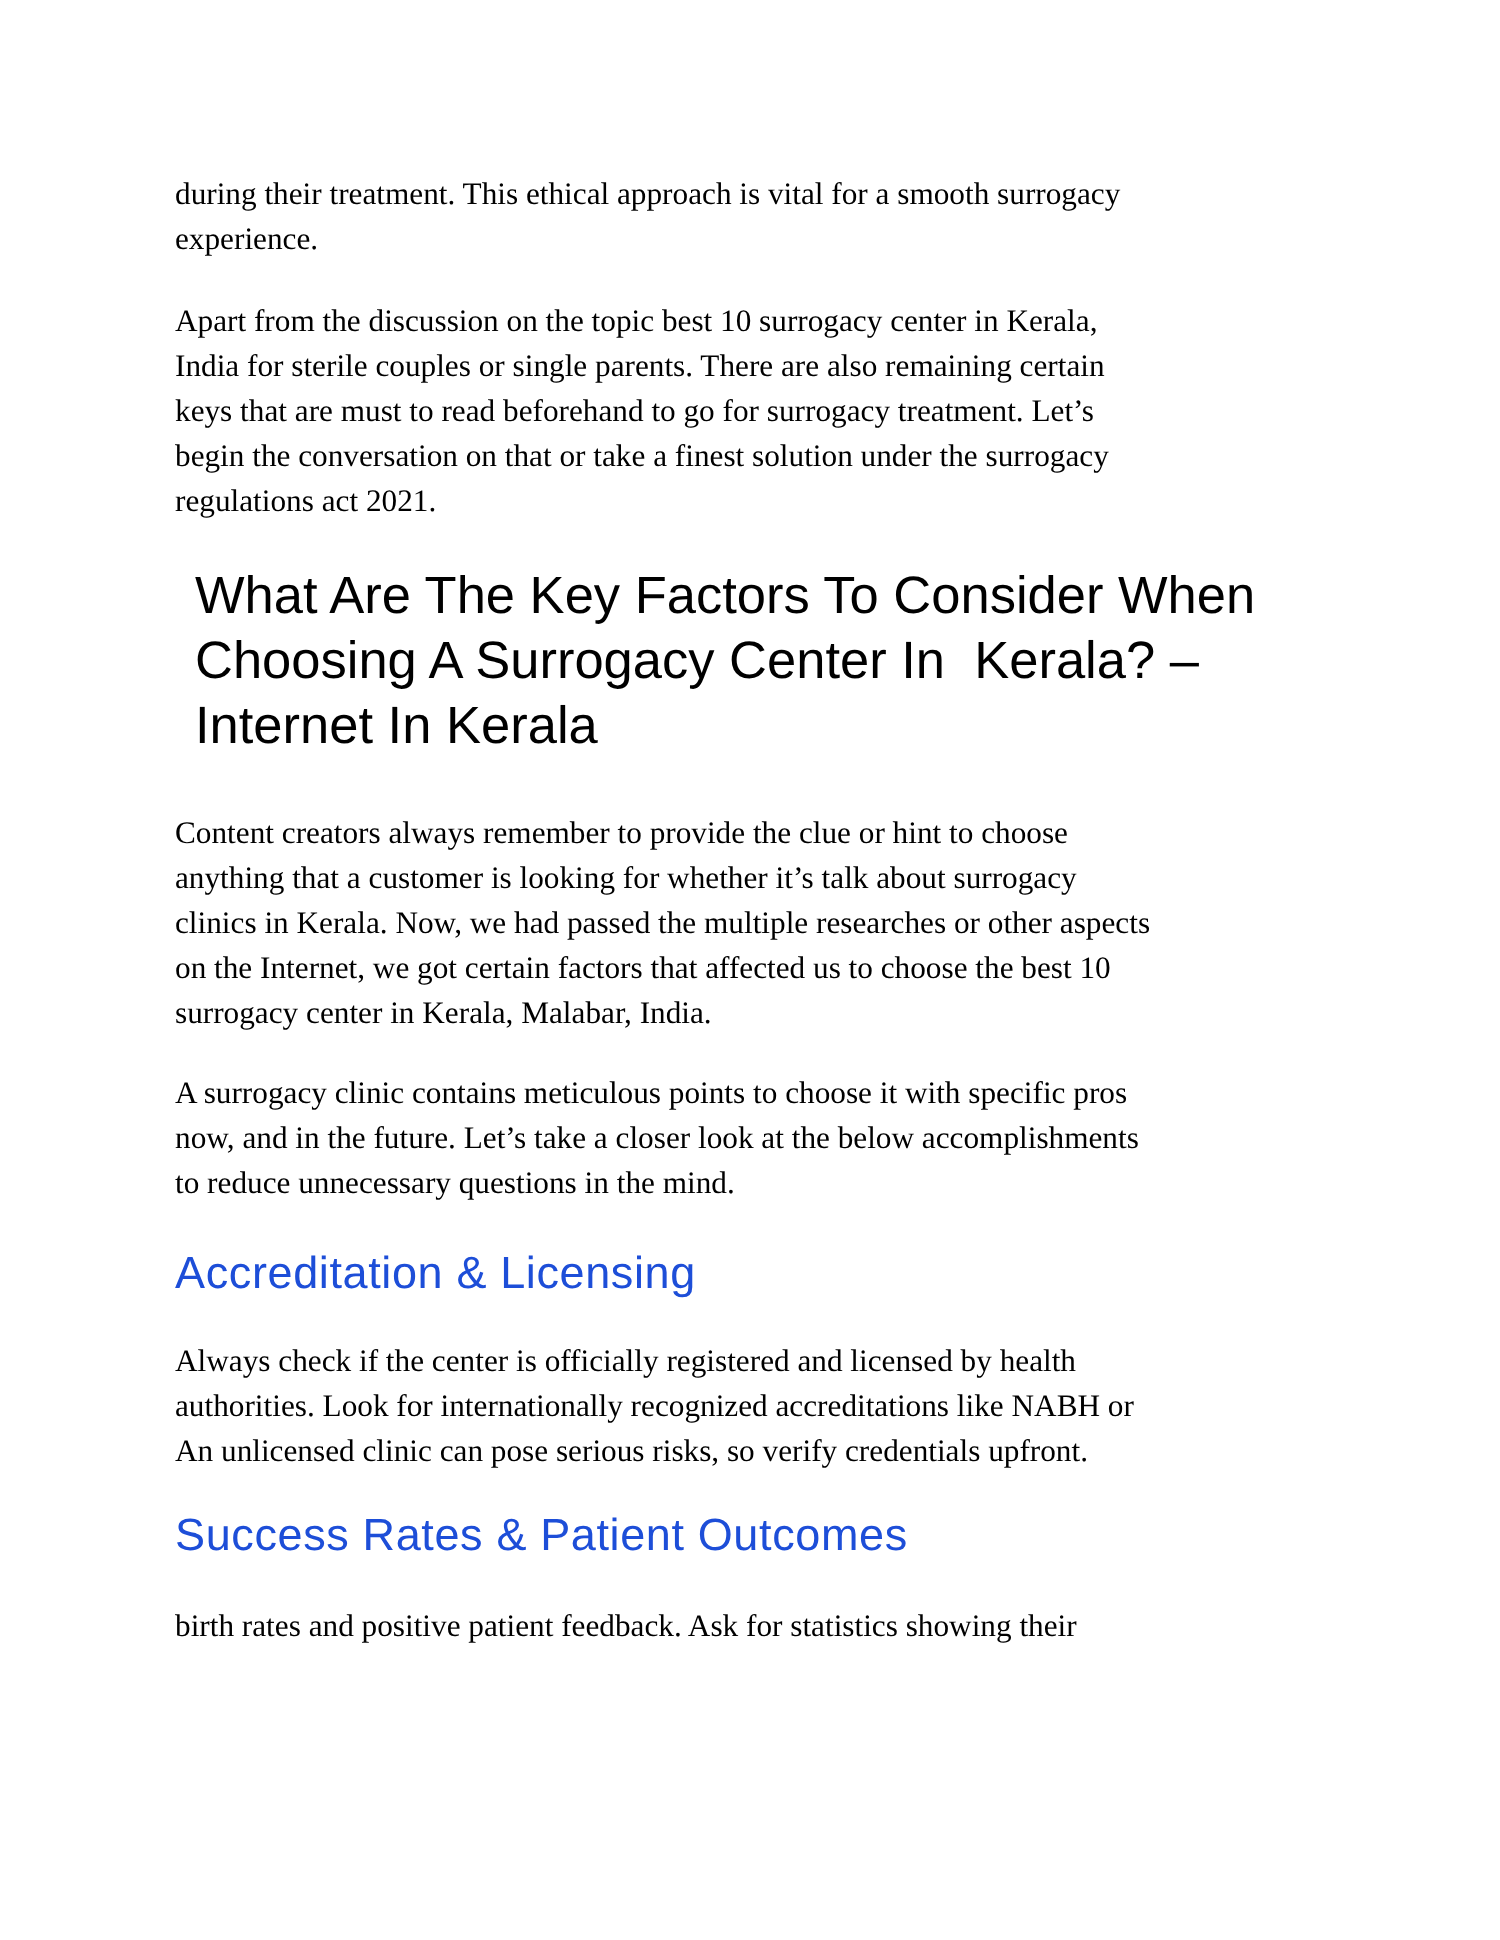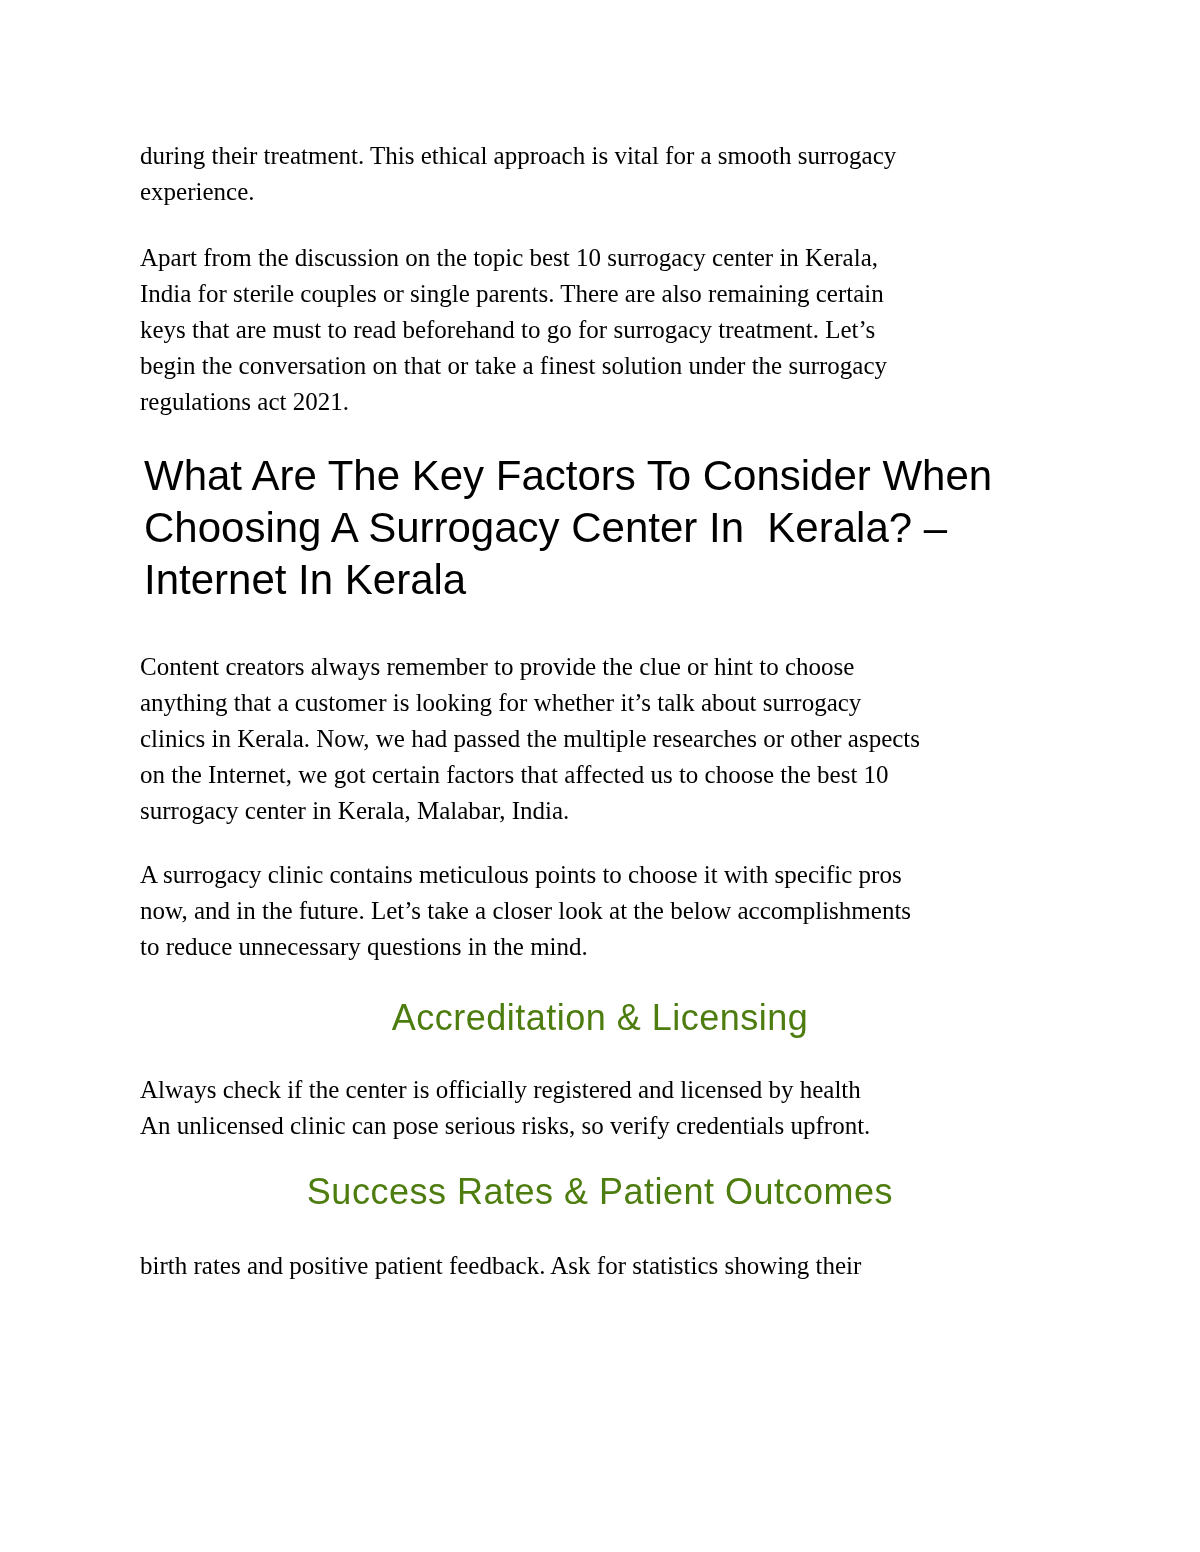--- a/index.html
+++ b/index.html
@@ -31,36 +31,35 @@
   }
   .mt-p2  { margin-top: 30px !important; }
   .mt-h1  { margin-top: 30px !important; }
   .mt-p3  { margin-top: 43px !important; }
   .mt-p4  { margin-top: 28px !important; }
   .mt-h2a { margin-top: 31px !important; }
   .mt-p5  { margin-top: 32px !important; }
   .mt-h2b { margin-top: 26px !important; }
   .mt-p6  { margin-top: 34px !important; }
   h1.doc-h1 {
-    margin: 4px;
+    margin: 16px;
     font-family: "Liberation Sans", sans-serif;
     font-size: 42px;
     line-height: 52px;
     font-weight: 400;
     color: #000000;
   }
   h2.doc-h2 {
     margin: 0;
     font-family: "Liberation Sans", sans-serif;
     font-size: 36px;
     line-height: 44px;
     font-weight: 400;
     letter-spacing: 0.5px;
-    color: #4d7c0f;
-    text-align: center;
+    color: #1d4ed8;
   }
 </style>
 </head>
 <body>
 
 <div class="page">
 
   <p class="body-para">
     <span class="line">during their treatment. This ethical approach is vital for a smooth surrogacy</span>
     <span class="line">experience.</span>
@@ -93,20 +92,21 @@
     <span class="line">now, and in the future. Let’s take a closer look at the below accomplishments</span>
     <span class="line">to reduce unnecessary questions in the mind.</span>
   </p>
 
   <h2 class="doc-h2 mt-h2a">
     <span class="line">Accreditation &amp; Licensing</span>
   </h2>
 
   <p class="body-para mt-p5">
     <span class="line">Always check if the center is officially registered and licensed by health</span>
+    <span class="line">authorities. Look for internationally recognized accreditations like NABH or</span>
     <span class="line">An unlicensed clinic can pose serious risks, so verify credentials upfront.</span>
   </p>
 
   <h2 class="doc-h2 mt-h2b">
     <span class="line">Success Rates &amp; Patient Outcomes</span>
   </h2>
 
   <p class="body-para mt-p6">
     <span class="line">birth rates and positive patient feedback. Ask for statistics showing their</span>
   </p>

